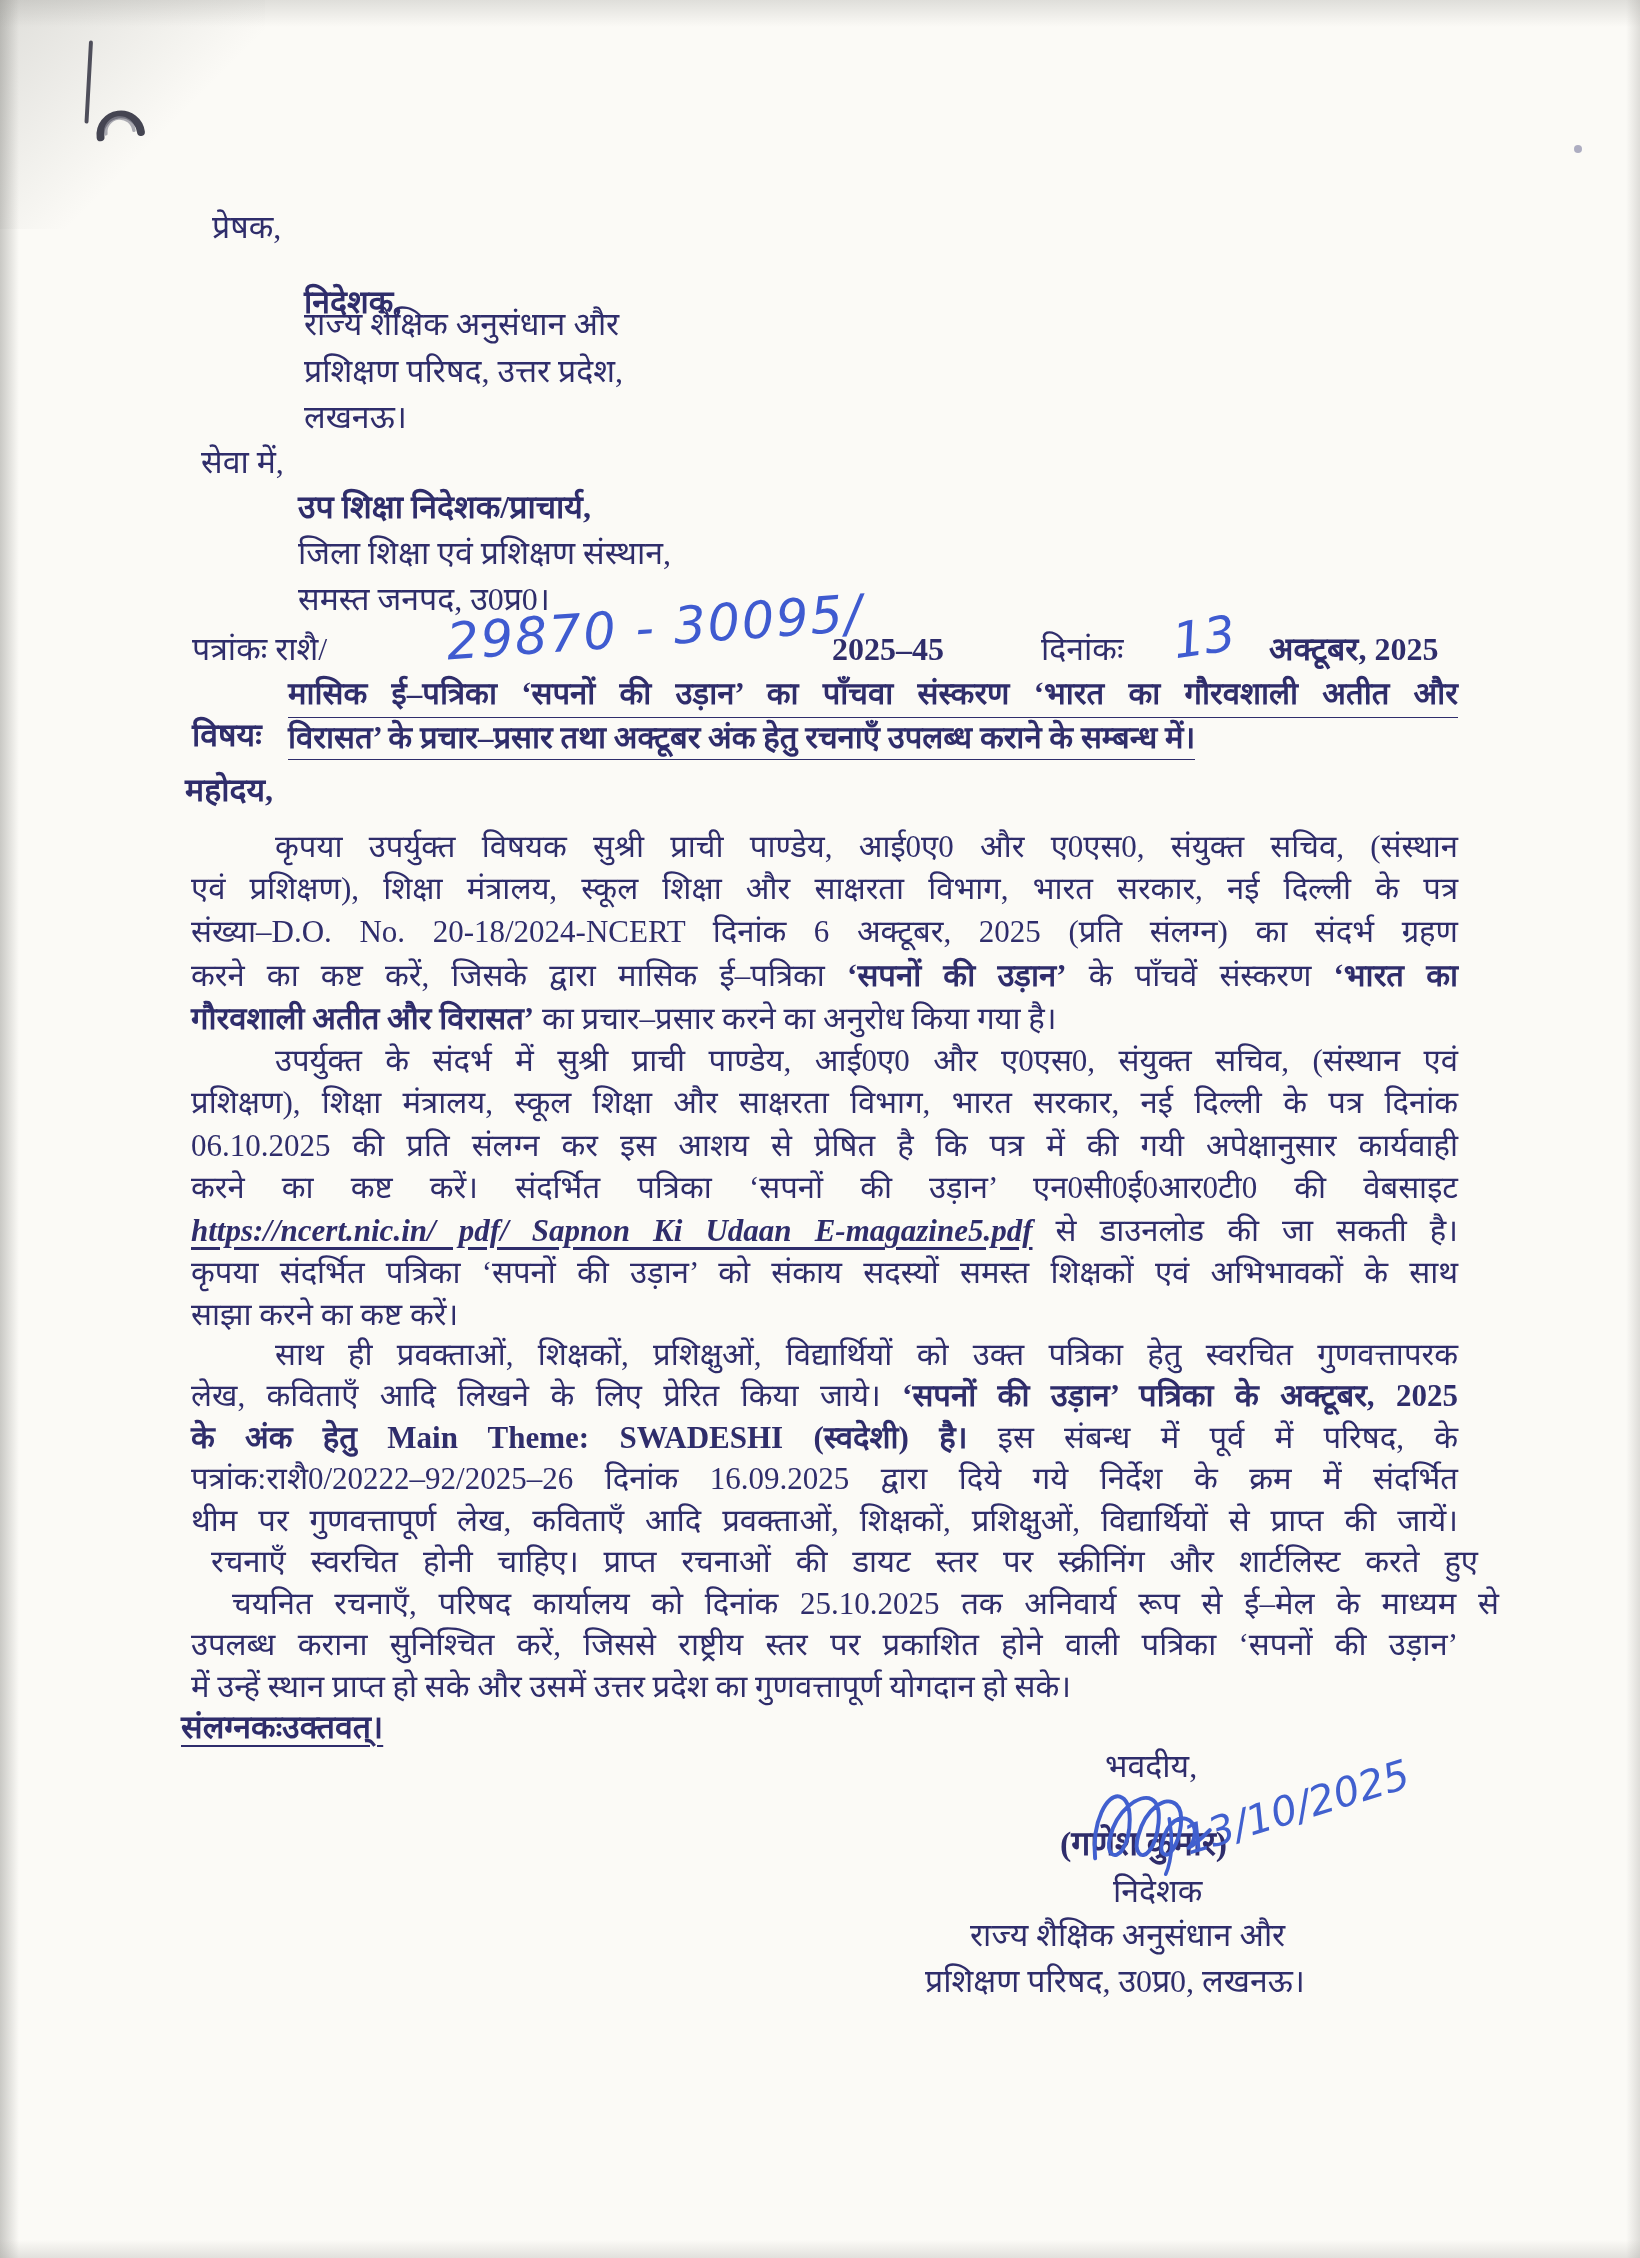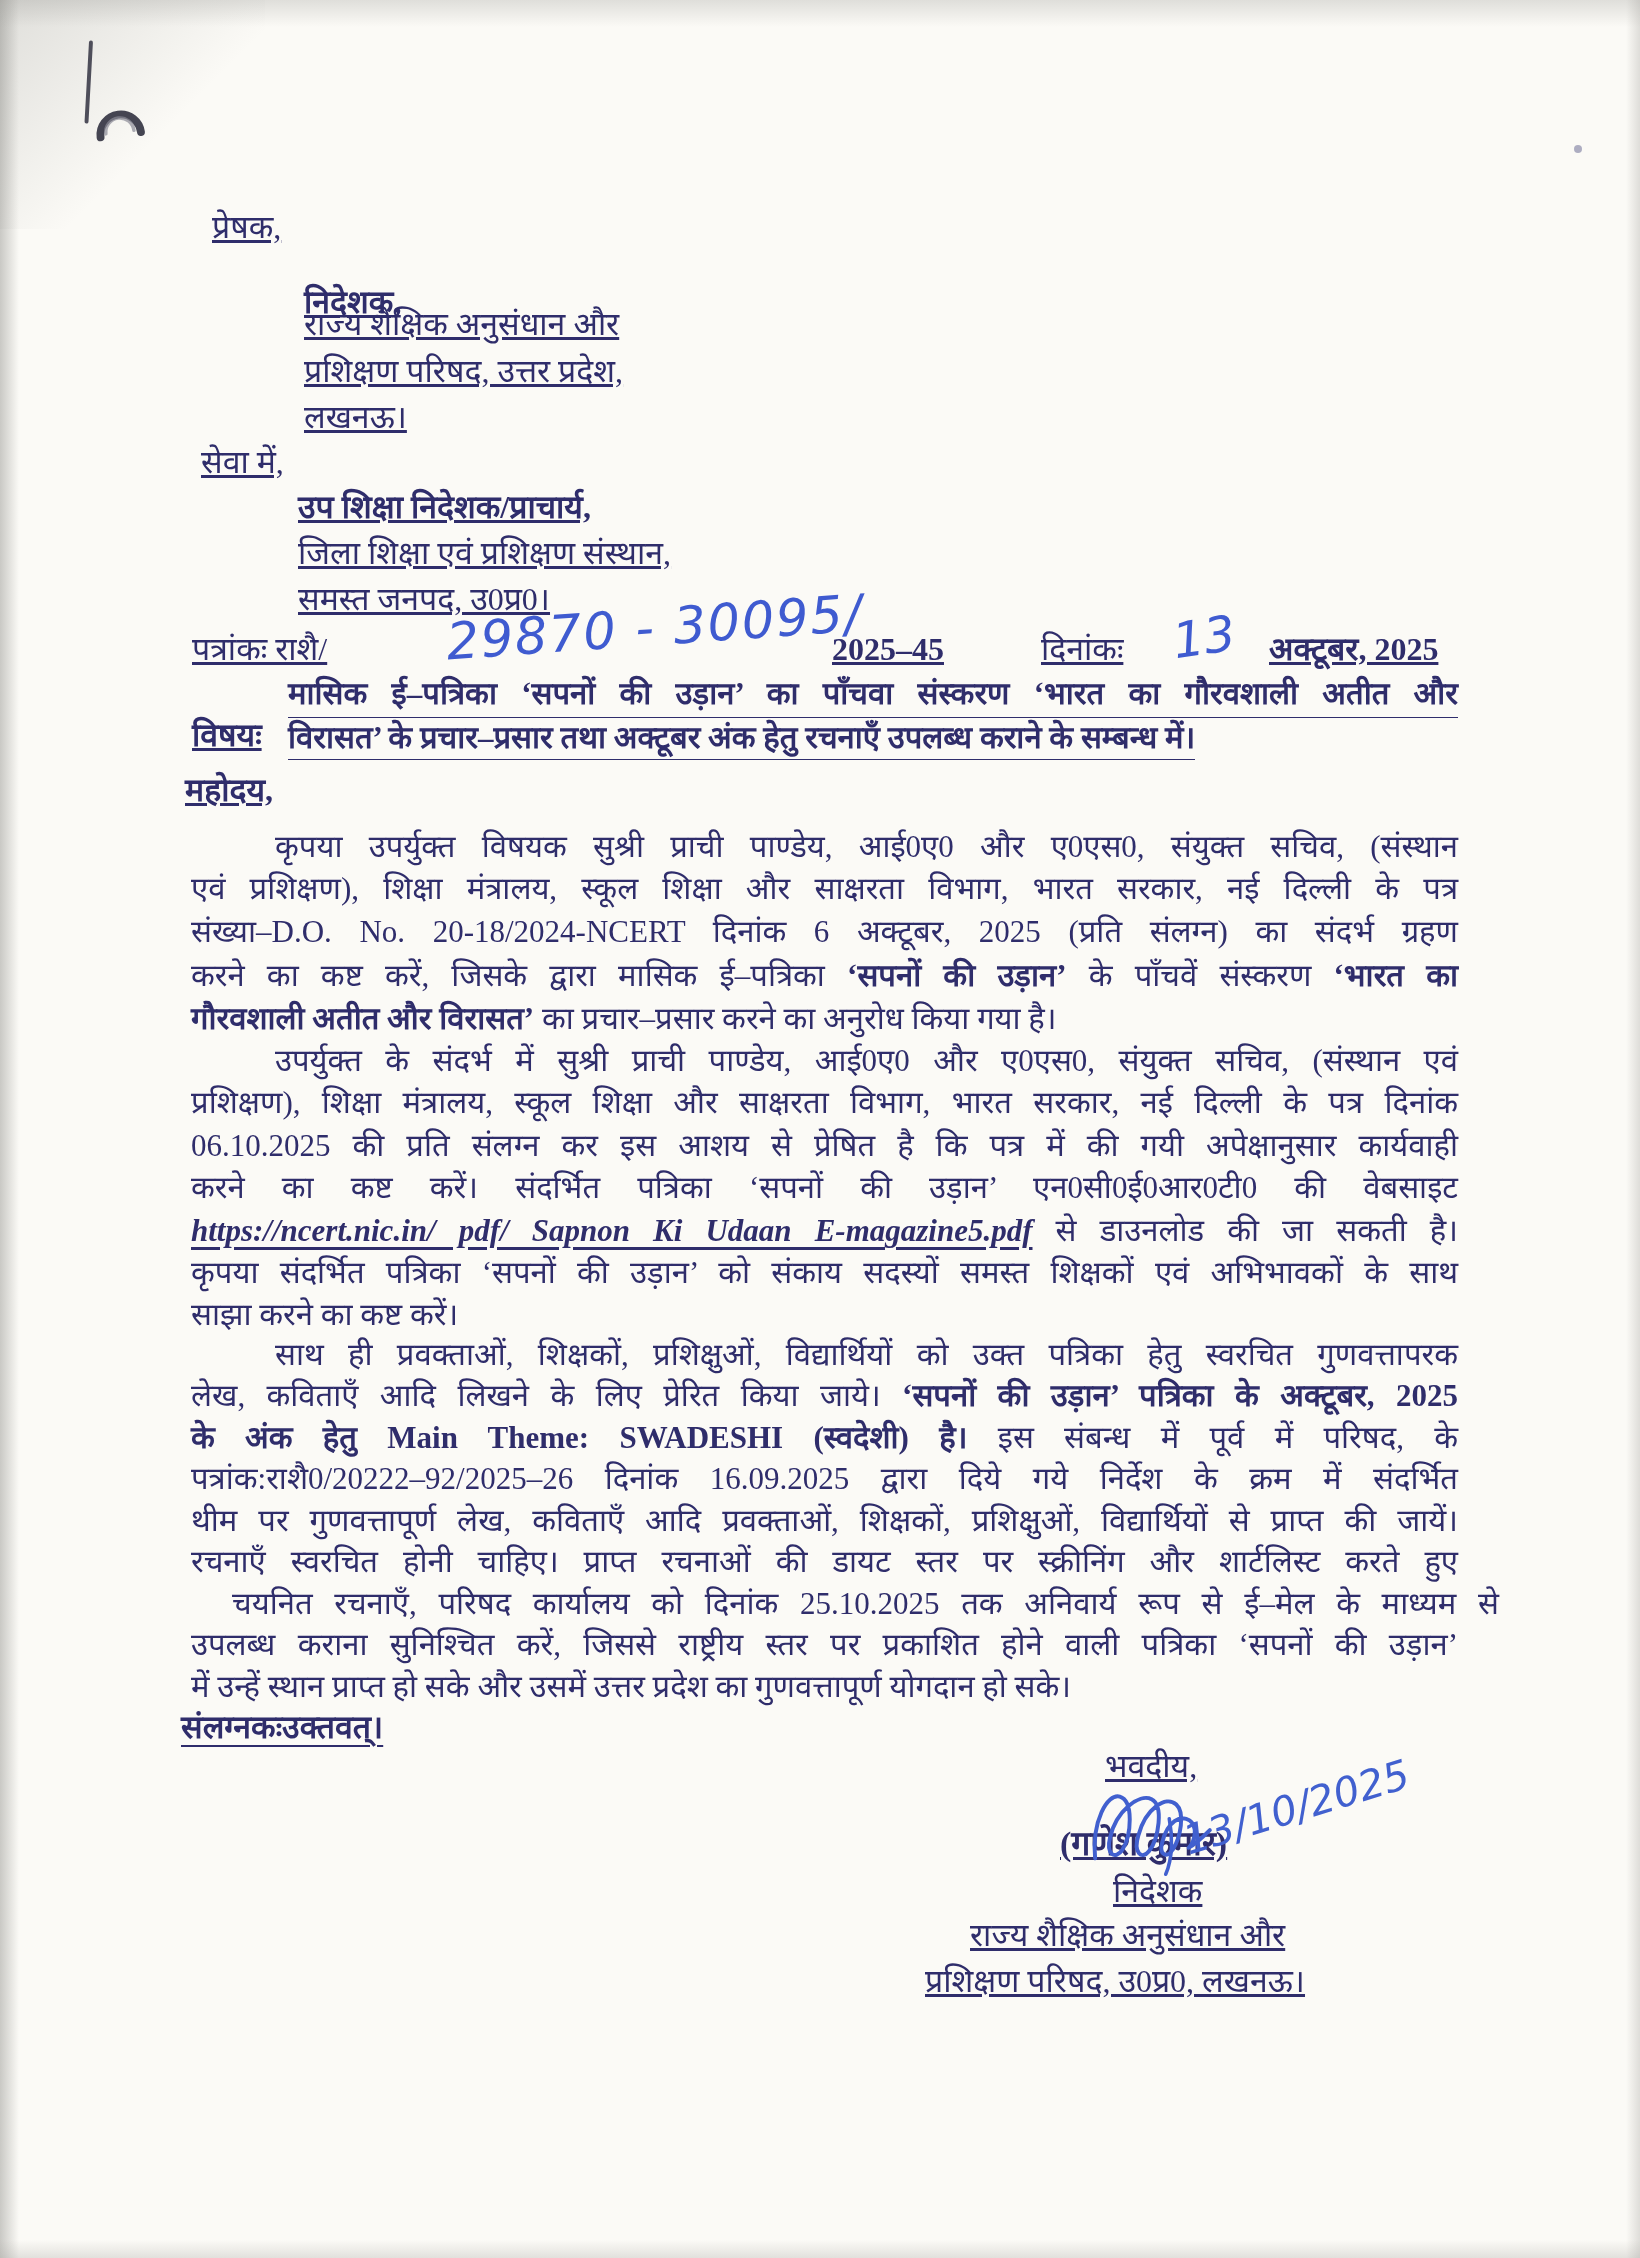--- a/index.html
+++ b/index.html
@@ -18,21 +18,21 @@
     background:linear-gradient(to bottom,rgba(150,150,146,.28),rgba(150,150,146,0));}
   .edge-right{position:absolute;right:0;top:0;width:14px;height:100%;
     background:linear-gradient(to left,rgba(168,166,162,.35),rgba(168,166,162,0));}
   .edge-bottom{position:absolute;left:0;bottom:0;width:100%;height:17.6px;
     background:linear-gradient(to top,rgba(168,166,162,.30),rgba(168,166,162,0));}
   .corner-tl{position:absolute;left:0;top:0;width:265px;height:229px;
     background:linear-gradient(135deg,rgba(158,158,154,.30),rgba(158,158,154,0) 60%);}
   .speck{position:absolute;border-radius:50%;background:#6e6e96;opacity:.55;}
 
   .abs{position:absolute;}
-  .t{font-size:32px;line-height:42px;white-space:nowrap;text-decoration:underline;}
+  .t{font-size:32px;line-height:42px;white-space:nowrap;}
   .b{font-weight:bold;}
   .line{
     position:absolute;left:191px;width:1267px;height:42px;
     font-size:31px;line-height:42px;
     text-align:justify;text-align-last:justify;
   }
   .line.left{text-align:left;text-align-last:left;}
   .line.ind{text-indent:84px;}
   .url{
     font-weight:bold;font-style:italic;
@@ -112,21 +112,21 @@
   <div class="line" style="top:1167px;"><span>करने का कष्ट करें। संदर्भित पत्रिका ‘सपनों की उड़ान’ एन0सी0ई0आर0टी0 की वेबसाइट</span></div>
   <div class="line" style="top:1210px;"><span class="url">https://ncert.nic.in/ pdf/ Sapnon Ki Udaan E-magazine5.pdf</span><span> से डाउनलोड की जा सकती है।</span></div>
   <div class="line" style="top:1252px;"><span>कृपया संदर्भित पत्रिका ‘सपनों की उड़ान’ को संकाय सदस्यों समस्त शिक्षकों एवं अभिभावकों के साथ</span></div>
   <div class="line left" style="top:1294px;"><span>साझा करने का कष्ट करें।</span></div>
 
   <div class="line ind" style="top:1334px;"><span>साथ ही प्रवक्ताओं, शिक्षकों, प्रशिक्षुओं, विद्यार्थियों को उक्त पत्रिका हेतु स्वरचित गुणवत्तापरक</span></div>
   <div class="line" style="top:1375px;"><span>लेख, कविताएँ आदि लिखने के लिए प्रेरित किया जाये। </span><span class="b">‘सपनों की उड़ान’ पत्रिका के अक्टूबर, 2025</span></div>
   <div class="line" style="top:1417px;"><span class="b">के अंक हेतु Main Theme: SWADESHI (स्वदेशी) है।</span><span> इस संबन्ध में पूर्व में परिषद, के</span></div>
   <div class="line" style="top:1458px;"><span>पत्रांक:राशै0/20222–92/2025–26 दिनांक 16.09.2025 द्वारा दिये गये निर्देश के क्रम में संदर्भित</span></div>
   <div class="line" style="top:1500px;"><span>थीम पर गुणवत्तापूर्ण लेख, कविताएँ आदि प्रवक्ताओं, शिक्षकों, प्रशिक्षुओं, विद्यार्थियों से प्राप्त की जायें।</span></div>
-  <div class="line" style="top:1541px;"><span>रचनाएँ स्वरचित होनी चाहिए। प्राप्त रचनाओं की डायट स्तर पर स्क्रीनिंग और शार्टलिस्ट करते हुए</span></div>
+  <div class="line" style="top:1541px;margin-left:20px;"><span>रचनाएँ स्वरचित होनी चाहिए। प्राप्त रचनाओं की डायट स्तर पर स्क्रीनिंग और शार्टलिस्ट करते हुए</span></div>
   <div class="line" style="top:1583px;margin-left:41px;"><span>चयनित रचनाएँ, परिषद कार्यालय को दिनांक 25.10.2025 तक अनिवार्य रूप से ई–मेल के माध्यम से</span></div>
   <div class="line left" style="top:1666px;"><span>में उन्हें स्थान प्राप्त हो सके और उसमें उत्तर प्रदेश का गुणवत्तापूर्ण योगदान हो सके।</span></div>
   <div class="line" style="top:1624px;"><span>उपलब्ध कराना सुनिश्चित करें, जिससे राष्ट्रीय स्तर पर प्रकाशित होने वाली पत्रिका ‘सपनों की उड़ान’</span></div>
 
   <div class="abs t enc" style="left:181px;top:1706px;">संलग्नकःउक्तवत्।</div>
 
   <div class="abs t" style="left:1105px;top:1745px;">भवदीय,</div>
 
   <svg class="abs" style="left:1081px;top:1770px;overflow:visible;z-index:3;" width="300" height="115" viewBox="0 0 340 130">
     <path d="M16,100 C12,58 30,26 44,30 C60,35 57,74 47,90 C39,102 28,96 33,76 C40,46 66,26 80,33 C94,40 88,78 77,92 C69,102 59,94 65,74 C73,44 96,28 108,39 C118,48 113,76 104,90 C98,100 88,97 92,82 C98,58 113,50 123,57 C132,63 130,80 122,88 C130,84 138,76 146,68" stroke="#4160cf" stroke-width="4.5" fill="none" stroke-linecap="round" stroke-linejoin="round"></path>

